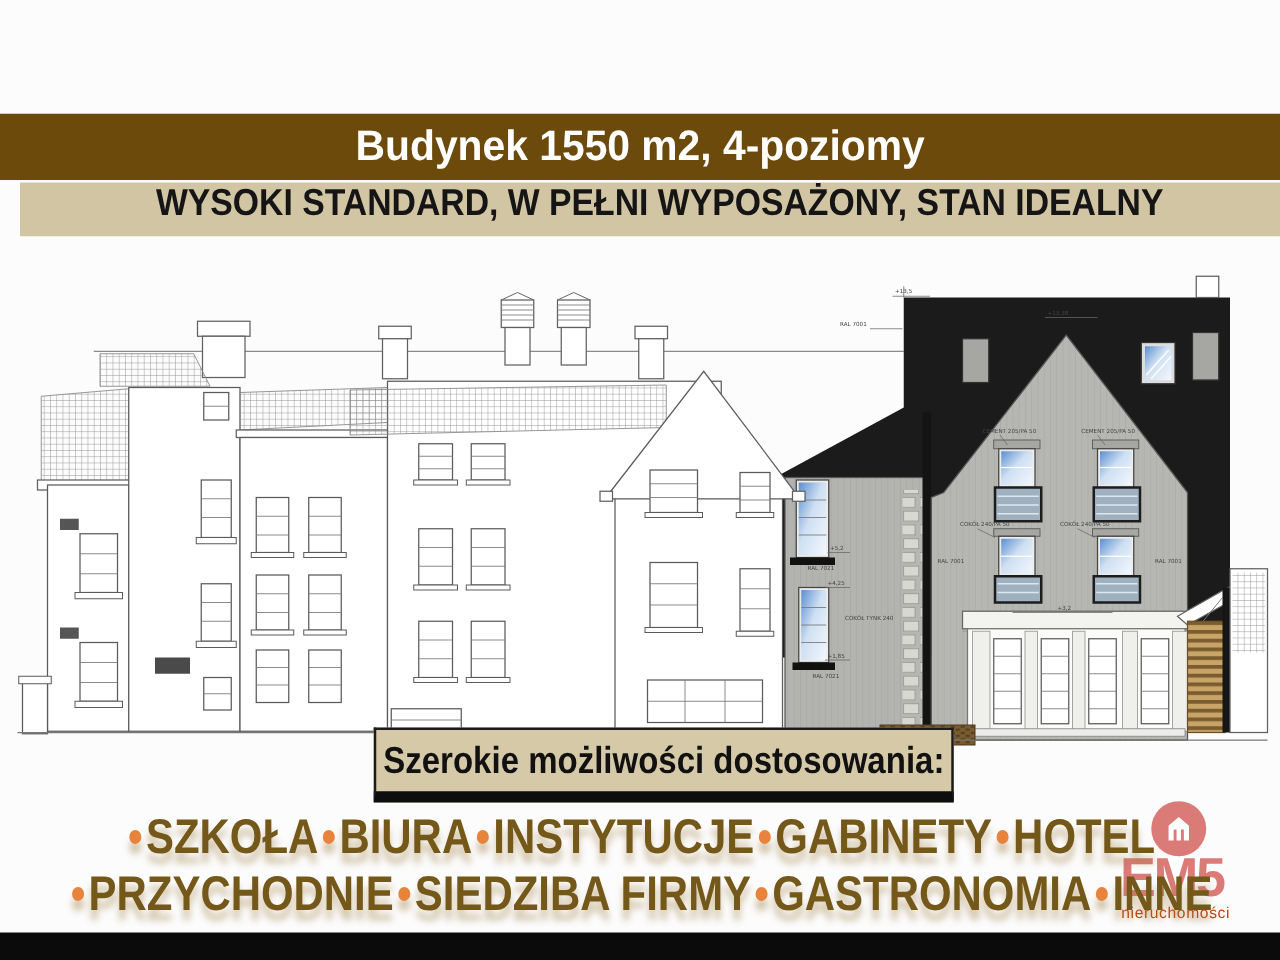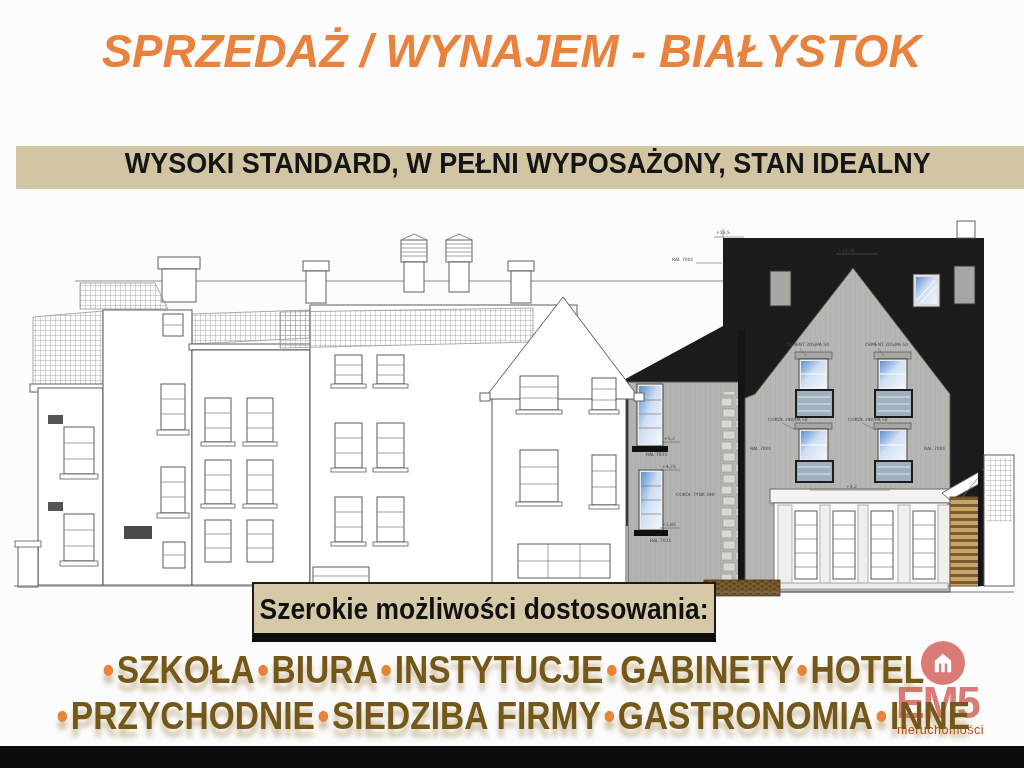--- a/index.html
+++ b/index.html
@@ -46,24 +46,24 @@
              letter-spacing:-2px;line-height:1;transform:scaleX(.98);transform-origin:left;}
   .logo-sub{position:absolute;top:723px;left:897px;font-size:12.5px;letter-spacing:.5px;}
   
   .bottom-bar{position:absolute;top:746px;left:0;width:100%;height:22px;background:#0b0b0b;}
 </style>
 </head>
 <body>
 
 <div class="page">
 
-  <div class="title" style="color:#E8823C;">
-    <span>SPRZEDAŻ / WYNAJEM - BIAŁYSTOK</span>
-  </div>
-
+
+  <div class="band1" style="background:#6B4A0C;color:#fff;">
+    <span>Budynek 1550 m2, 4-poziomy</span>
+  </div>
 
   <div class="band2" style="background:#D2C5A4;color:#151515;">
     <span>WYSOKI STANDARD, W PEŁNI WYPOSAŻONY, STAN IDEALNY</span>
   </div>
 
   <svg class="drawing" viewBox="0 190 1024 440" width="1024" height="440">
     <defs>
       <pattern id="hatch" width="5" height="5" patternUnits="userSpaceOnUse">
         <path d="M0 0H5M0 0V5" stroke="#8d8d8d" stroke-width="0.7" fill="none"></path>
       </pattern>
@@ -318,21 +318,21 @@
       <path class="ld" d="M800 348 L806 356 M878 348 L884 356"></path>
       <text x="786" y="346">CEMENT 205/PA 50</text>
       <text x="865" y="346">CEMENT 205/PA 50</text>
       <path class="ld" d="M782 423 L796 430 M862 423 L876 430"></path>
       <text x="768" y="421">COKÓŁ 240/PA 50</text>
       <text x="848" y="421">COKÓŁ 240/PA 50</text>
       <text x="676" y="496">COKÓŁ TYNK 240</text>
     </g>
   </svg>
 
-  <div class="banner" style="background:#D6C9A8;color:#111;">
+  <div class="banner" style="background:#D6C9A8;color:#111;margin-left:47px;">
     <span>Szerokie możliwości dostosowania:</span>
   </div>
 
   <div class="use-line line1" style="color:#74581A;">
     <span class="dot" style="color:#E8833C;">•</span>
     <span>SZKOŁA</span>
     <span class="dot" style="color:#E8833C;">•</span>
     <span>BIURA</span>
     <span class="dot" style="color:#E8833C;">•</span>
     <span>INSTYTUCJE</span>

